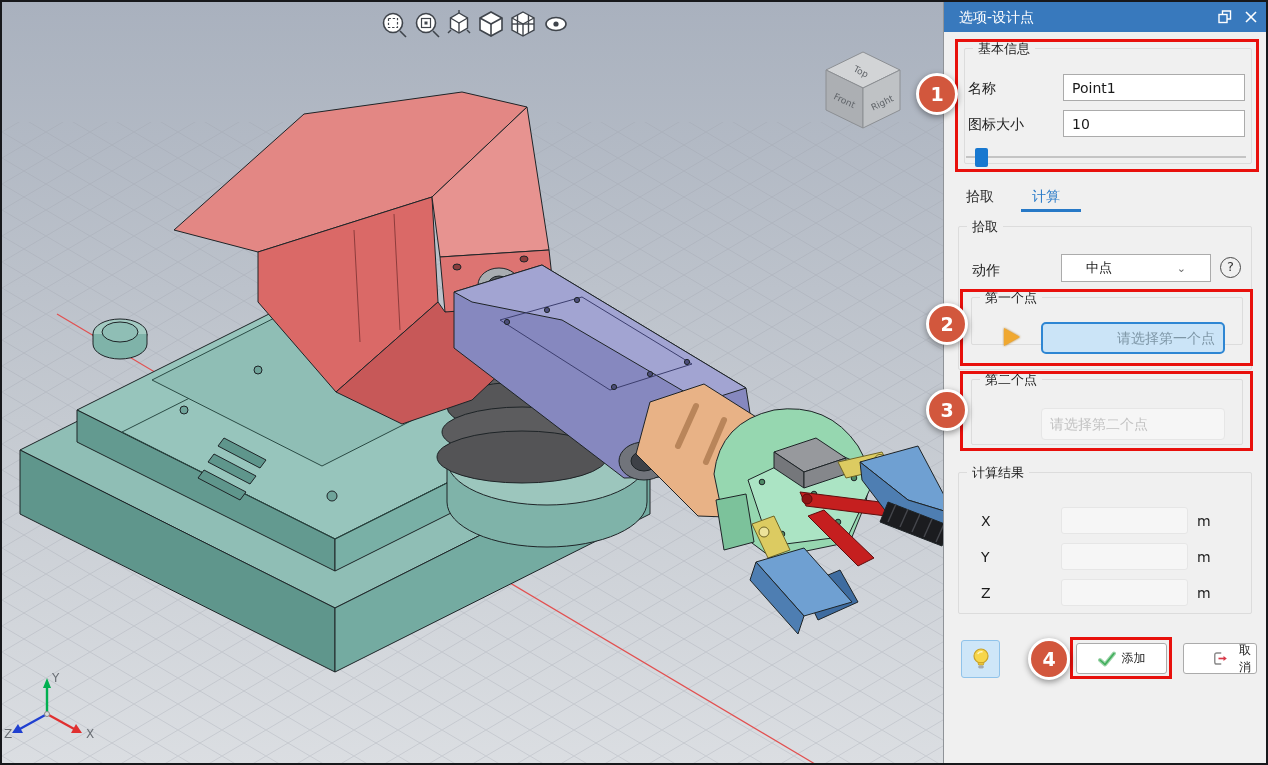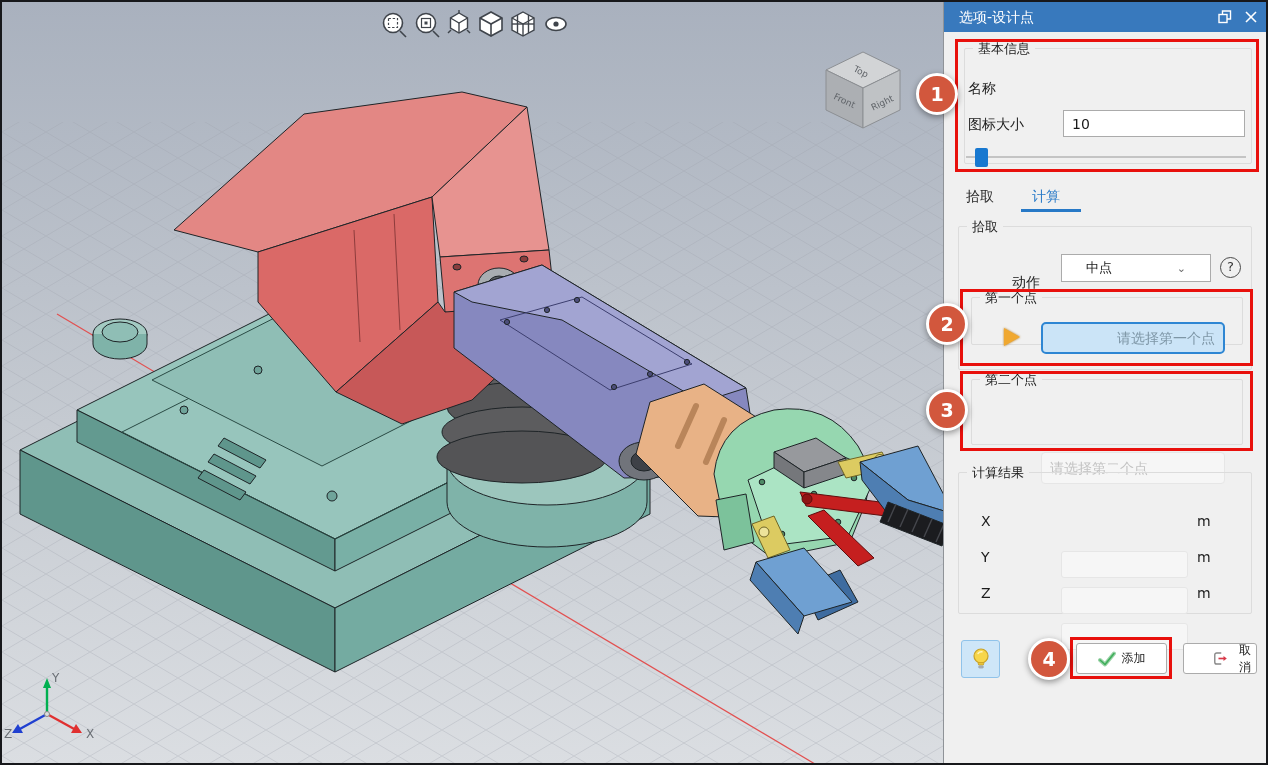--- a/index.html
+++ b/index.html
@@ -22,21 +22,21 @@
 
   .grp { position:absolute; border:1px solid #dcdcdc; border-radius:2px; }
   .grp > .legend { position:absolute; top:-9px; left:8px; background:#f0f0f0;
                    padding:0 5px; font-size:13px; color:#1c1c1c; white-space:nowrap; }
 
   .lbl { position:absolute; font-size:14px; color:#1c1c1c; white-space:nowrap; }
   .inp { position:absolute; border:1px solid #ababab; background:#fff; font-size:14px;
          color:#1a1a1a; padding:0 8px; font-family:inherit; }
   .inp-dis { position:absolute; border:1px solid #e6e6e6; background:#f6f6f6;
              border-radius:4px; font-size:14px; color:#c2c2c2; padding:0 8px;
-             font-family:inherit;margin-top:44px; }
+             font-family:inherit; }
   .inp-dis::placeholder { color:#c2c2c2; }
   .inp-pick { position:absolute; background:#cbe4f7; border:2px solid #2e86d3;
               border-radius:5px; font-size:14px; color:#3d556a; padding:0 8px;
               font-family:inherit;text-align:right; }
   .inp-pick::placeholder { color:#7e96a6; }
 
   .tab { position:absolute; font-size:14px; color:#2b2b2b; cursor:pointer; }
   .tab.active { color:#2779c7; }
   .tab-underline { position:absolute; background:#2779c7; height:3px; }
 
@@ -310,33 +310,34 @@
       <svg class="tb-ico tb-close" viewBox="0 0 18 18">
         <line x1="4" y1="4" x2="14" y2="14" stroke="#fff" stroke-width="1.6"></line>
         <line x1="14" y1="4" x2="4" y2="14" stroke="#fff" stroke-width="1.6"></line>
       </svg>
     </div>
 
     <div class="grp" style="left:20px; top:46px; width:288px; height:116px;">
       <span class="legend">基本信息</span>
     </div>
     <span class="lbl" style="left:24px; top:78px;">名称</span>
+    <input class="inp" style="left: 119px; top: 72px; width: 182px; height: 27px;" value="Point1">
     <span class="lbl" style="left:24px; top:114px;">图标大小</span>
     <input class="inp" style="left: 119px; top: 108px; width: 182px; height: 27px;" value="10">
     <div class="slider-track" style="left:22px; top:154px; width:280px;"></div>
     <div class="slider-handle" style="left:31px; top:146px;"></div>
 
     <span class="tab" style="left:22px; top:186px;">拾取</span>
     <span class="tab active" style="left:88px; top:186px;">计算</span>
     <div class="tab-underline" style="left:77px; top:207px; width:60px;"></div>
 
     <div class="grp" style="left:14px; top:224px; width:294px; height:144px;">
       <span class="legend">拾取</span>
     </div>
-    <span class="lbl" style="left:28px; top:272px;margin-left:40px;">动作</span>
+    <span class="lbl" style="left:28px; top:260px;">动作</span>
     <div class="combo" style="left:117px; top:252px; width:150px; height:28px;">
       <span>中点</span>
       <span class="caret">⌄</span>
     </div>
     <div class="help" style="left:276px; top:255px;">?</div>
 
     <div class="grp" style="left:27px; top:295px; width:272px; height:48px;">
       <span class="legend">第一个点</span>
     </div>
     <div class="tri" style="left:60px; top:326px;"></div>

